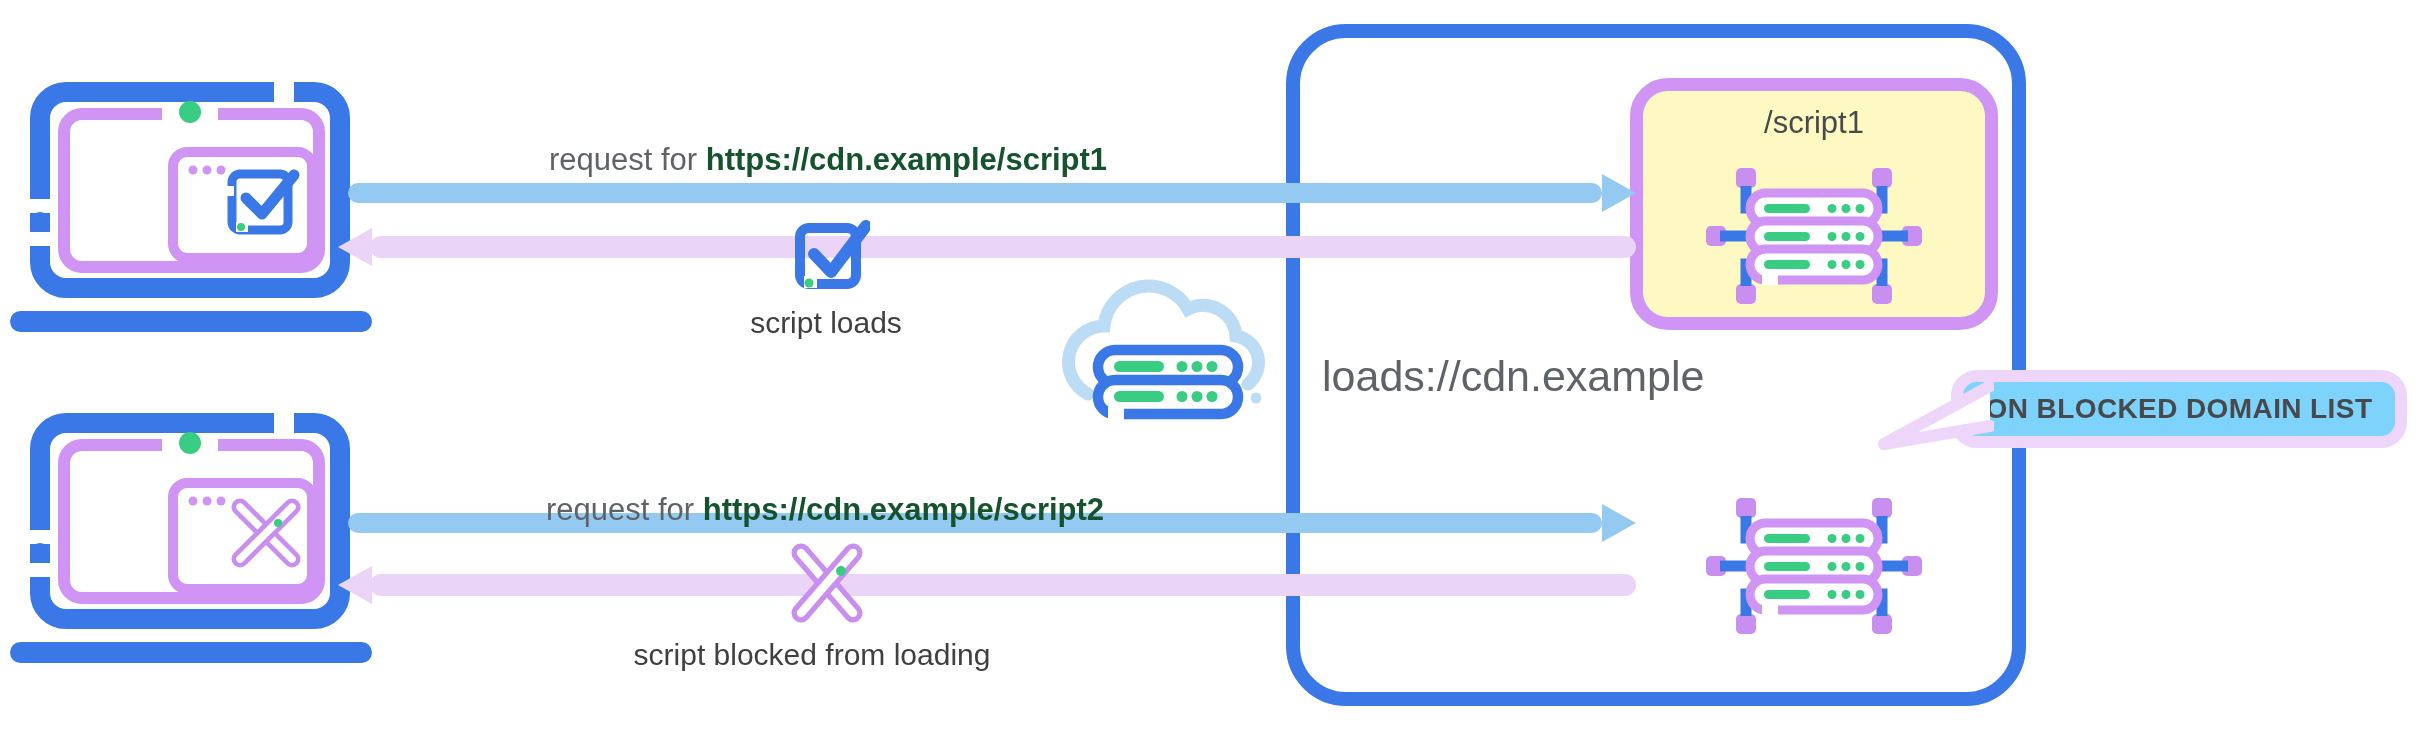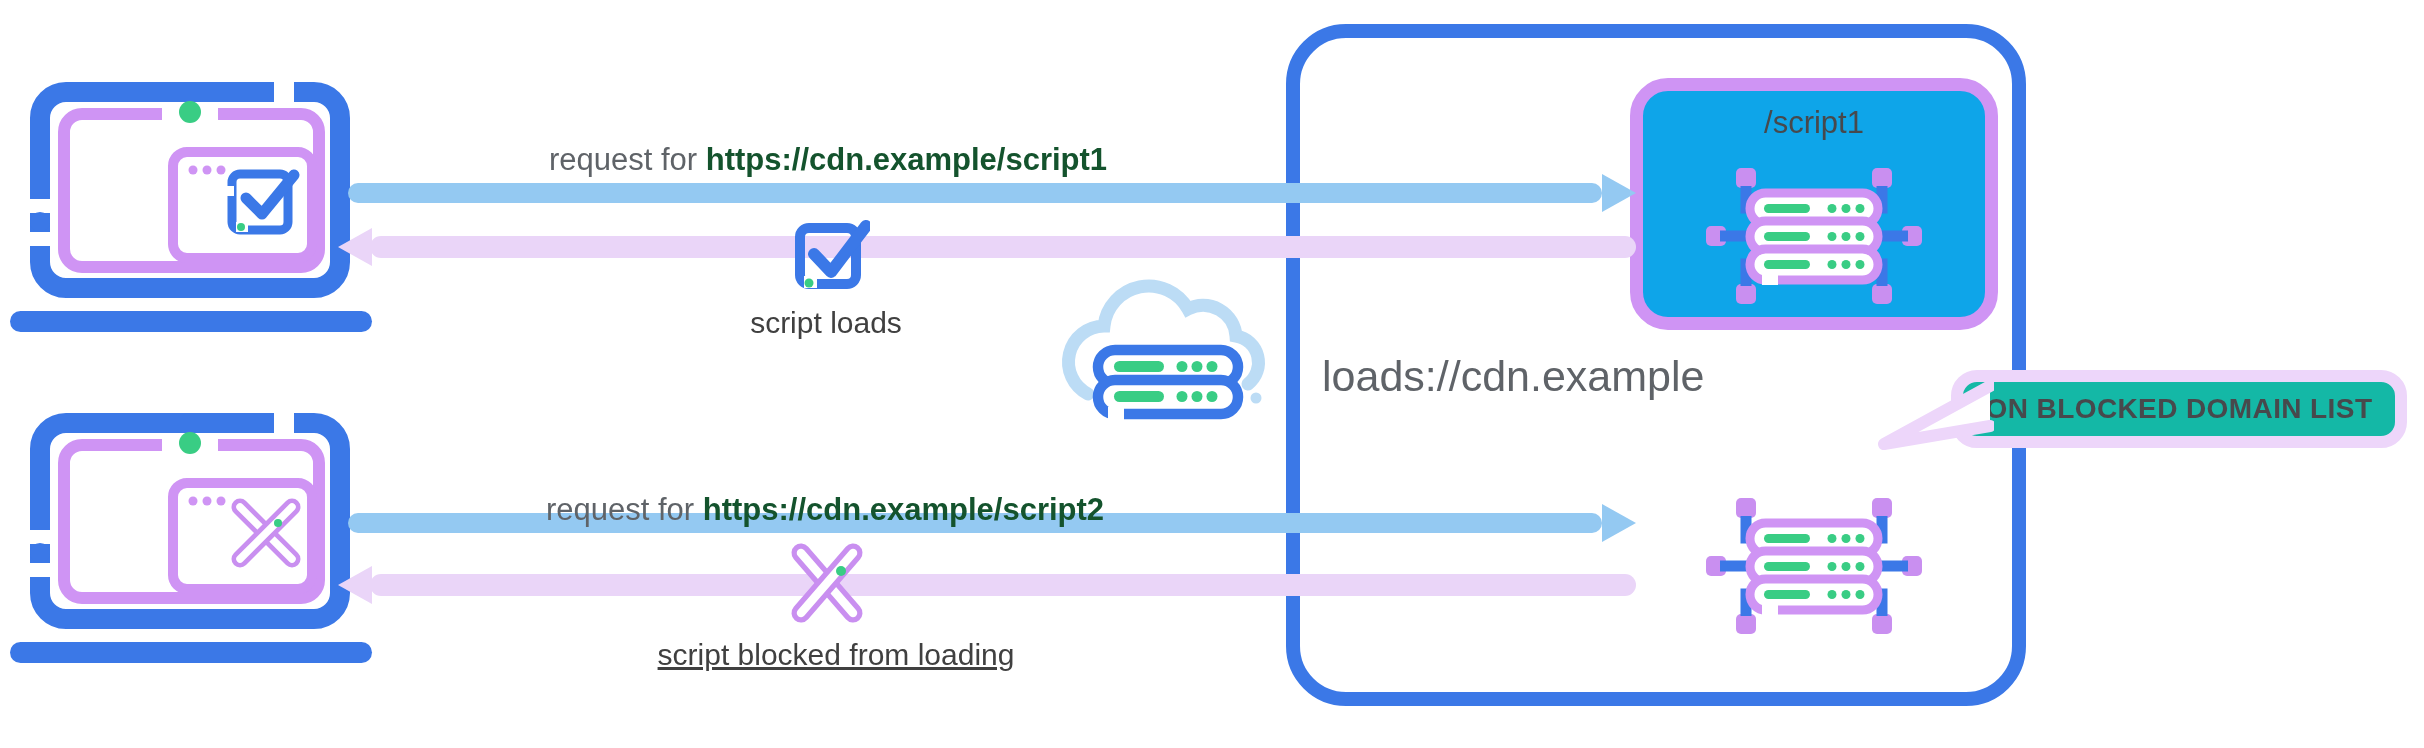--- a/index.html
+++ b/index.html
@@ -5,21 +5,21 @@
   html,body{margin:0;padding:0;background:#fff;}
   body{font-family:"Liberation Sans", sans-serif;}
   #canvas{position:relative;width:2424px;height:748px;background:#fff;overflow:hidden;}
   .abs{position:absolute;}
 
   
   .cdn-box{left:1286px;top:24px;width:712px;height:654px;border:14px solid #3b78e7;border-radius:60px;z-index:1;}
   .cdn-label{left:1322px;top:352px;font-size:43px;color:#5f6368;z-index:6;white-space:nowrap;}
 
   
-  .script-box{left:1630px;width:368px;height:252px;border:13px solid #cf94f4;border-radius:38px;box-sizing:border-box;background:#0ea5e9;z-index:5;}
+  .script-box{left:1630px;width:368px;height:252px;border:13px solid #cf94f4;border-radius:38px;box-sizing:border-box;background:#fef9c3;z-index:5;}
   .script-box .path-label{display:block;text-align:center;margin-top:14px;font-size:31px;color:#47494c;}
   #script1-box{top:78px;}
   #script2-box{top:408px;}
   .server-svg{left:1706px;width:216px;height:136px;z-index:6;}
   #server1{top:168px;}
   #server2{top:498px;}
 
   
   .bar{position:absolute;z-index:10;}
   .bar-blue{height:20px;background:#94c9f2;border-radius:10px;}
@@ -34,21 +34,21 @@
   .caption{z-index:12;transform:translateX(-50%);white-space:nowrap;font-size:30px;color:#404040;}
 
   
   .laptop-svg{left:10px;width:372px;height:252px;z-index:8;}
   #laptop-ok{top:80px;}
   #laptop-blocked{top:411px;}
   .mid-icon{z-index:14;}
   .cloud-svg{left:1056px;top:274px;width:212px;height:156px;z-index:8;}
 
   
-  .callout{left:1951px;top:370px;width:432px;height:54px;background:#14b8a6;border:12px solid #edd6fa;border-radius:26px;z-index:25;display:flex;align-items:center;justify-content:center;}
+  .callout{left:1951px;top:370px;width:432px;height:54px;background:#7dd3fc;border:12px solid #edd6fa;border-radius:26px;z-index:25;display:flex;align-items:center;justify-content:center;}
   .callout span{font-size:28px;font-weight:700;color:#47494c;letter-spacing:.4px;white-space:nowrap;}
   .tail-svg{left:1872px;top:378px;width:122px;height:80px;z-index:30;}
 </style>
 </head>
 <body>
 
 <div id="canvas">
 
   <div class="abs cdn-box"></div>
   <div class="abs cdn-label">loads://cdn.example</div>
@@ -115,21 +115,21 @@
 
   <div class="abs bar bar-blue" style="left:348px;top:513px;width:1254px;"></div>
   <div class="abs head head-right" style="left:1602px;top:504px;"></div>
   <div class="abs bar bar-lav" style="left:370px;top:574px;width:1266px;"></div>
   <div class="abs head head-left" style="left:338px;top:566px;"></div>
 
   <div class="abs req-label" style="left:828px;top:142px;"><span>request for </span><b>https://cdn.example/script1</b></div>
   <div class="abs caption" style="left:826px;top:306px;">script loads</div>
 
   <div class="abs req-label" style="left:825px;top:464px;margin-top:28px;"><span>request for </span><b>https://cdn.example/script2</b></div>
-  <div class="abs caption" style="left:836px;top:638px;text-decoration:underline;">script blocked from loading</div>
+  <div class="abs caption" style="left:812px;top:638px;">script blocked from loading</div>
 
   <svg class="abs mid-icon" style="left:790px;top:208px;width:80px;height:84px;" viewBox="0 0 80 84">
     <rect x="10" y="20" width="56" height="56" rx="9" fill="none" stroke="#3b78e7" stroke-width="10"></rect>
     <rect x="14" y="68" width="13" height="12" fill="#fff"></rect>
     <circle cx="19" cy="75" r="4.5" fill="#39cd84"></circle>
     <path d="M24 46 L41 64 L76 18" fill="none" stroke="#3b78e7" stroke-width="12" stroke-linecap="round" stroke-linejoin="round"></path>
   </svg>
 
   <svg class="abs mid-icon" style="left:781px;top:537px;width:92px;height:92px;" viewBox="0 0 92 92">
     <path d="M20 16 L72 76" stroke="#c98ff0" stroke-width="19" stroke-linecap="round" fill="none"></path>

